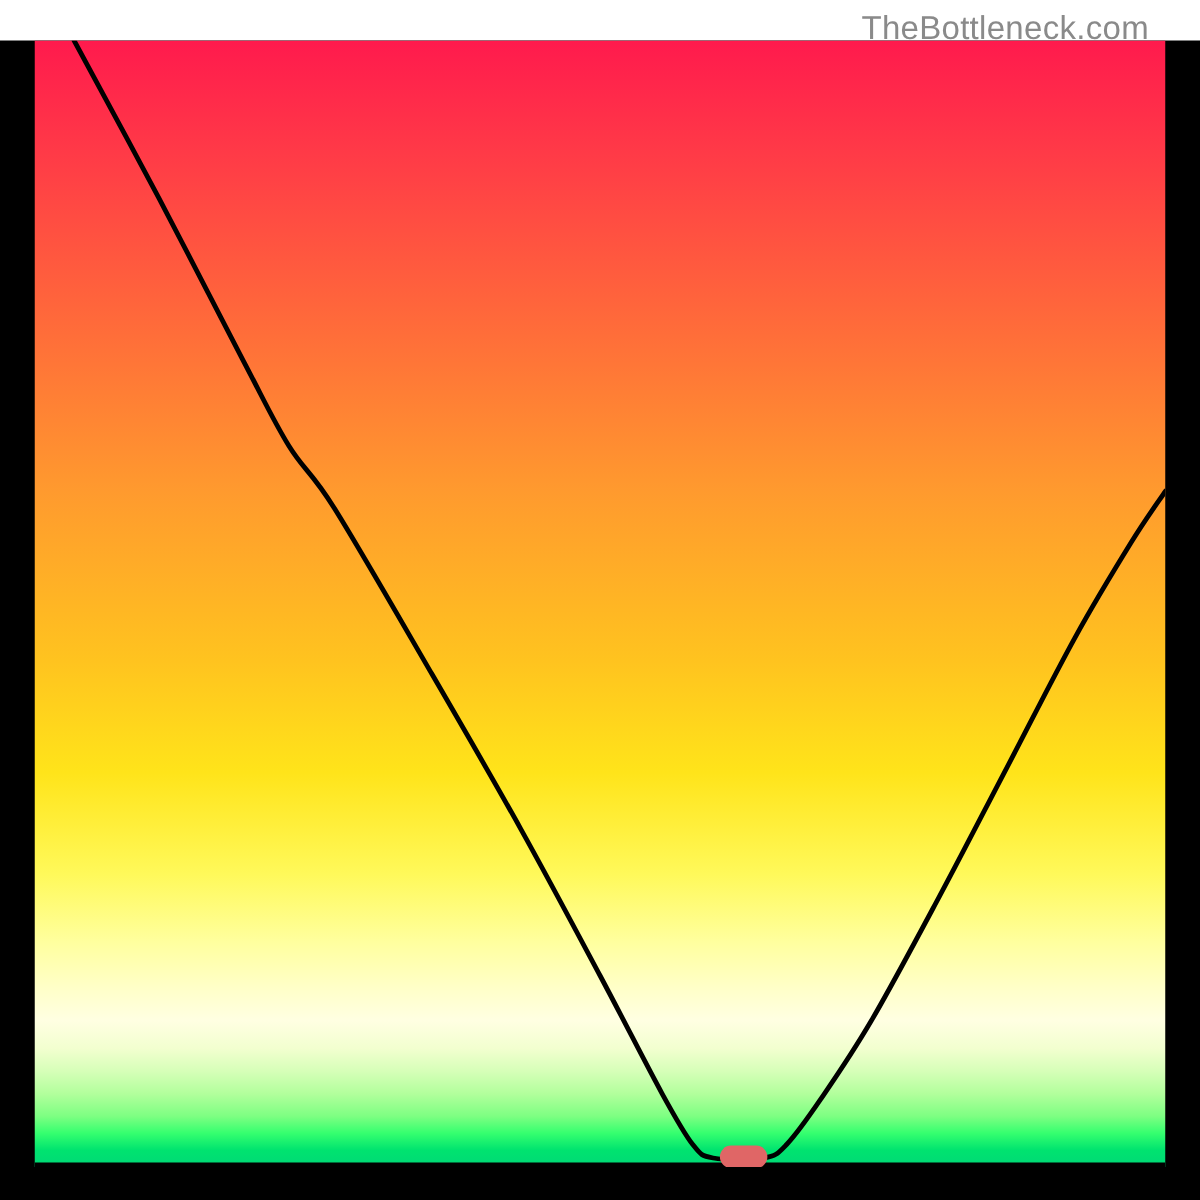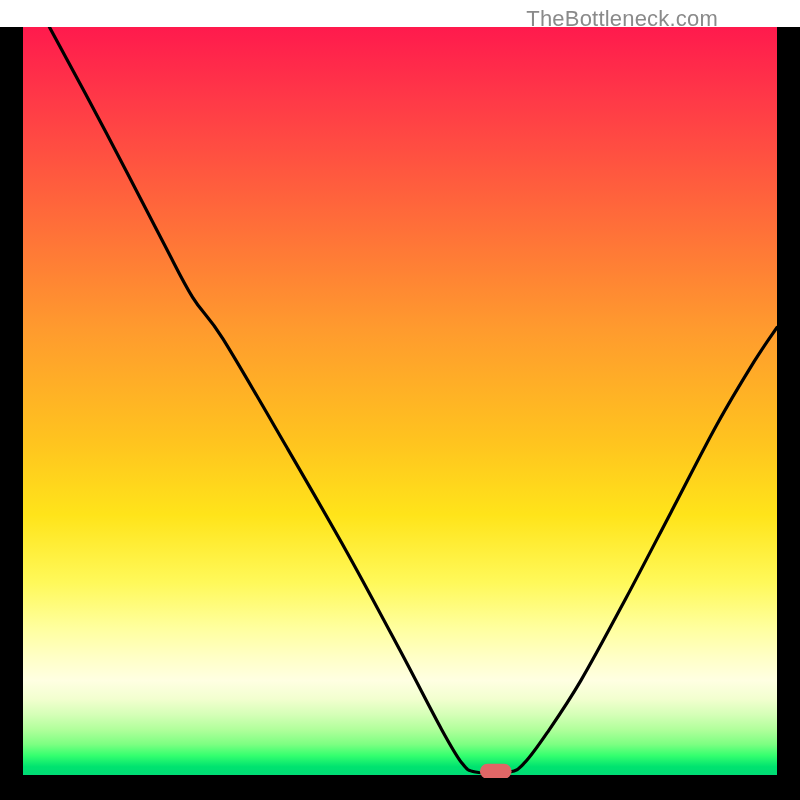--- a/index.html
+++ b/index.html
@@ -8,20 +8,21 @@
     width: 800px;
     height: 800px;
     background: #ffffff;
     overflow: hidden;
     font-family: Arial, Helvetica, sans-serif;
   }
   .frame {
     position: relative;
     width: 732px;
     height: 800px;
+    padding-left: 48px;
   }
   .watermark {
     position: absolute;
     top: 6px;
     right: 14px;
     color: #8a8a8a;
     font-size: 22px;
     font-weight: 500;
     letter-spacing: 0.2px;
     z-index: 30;

